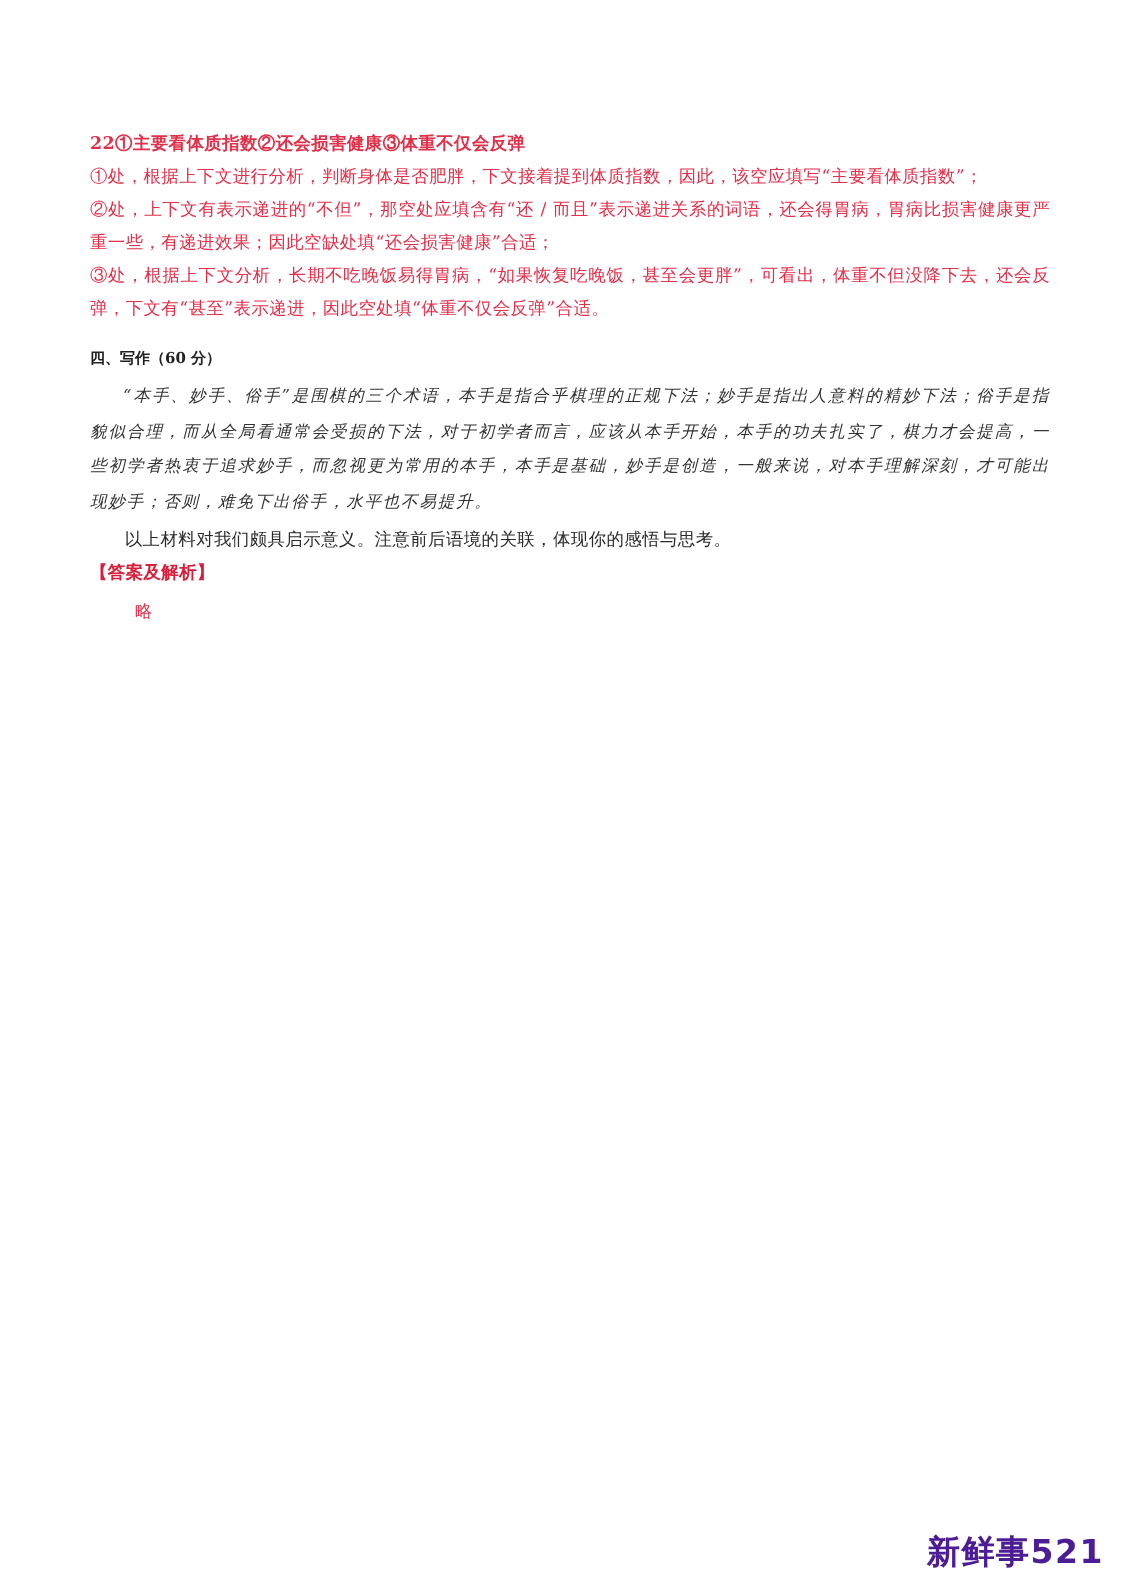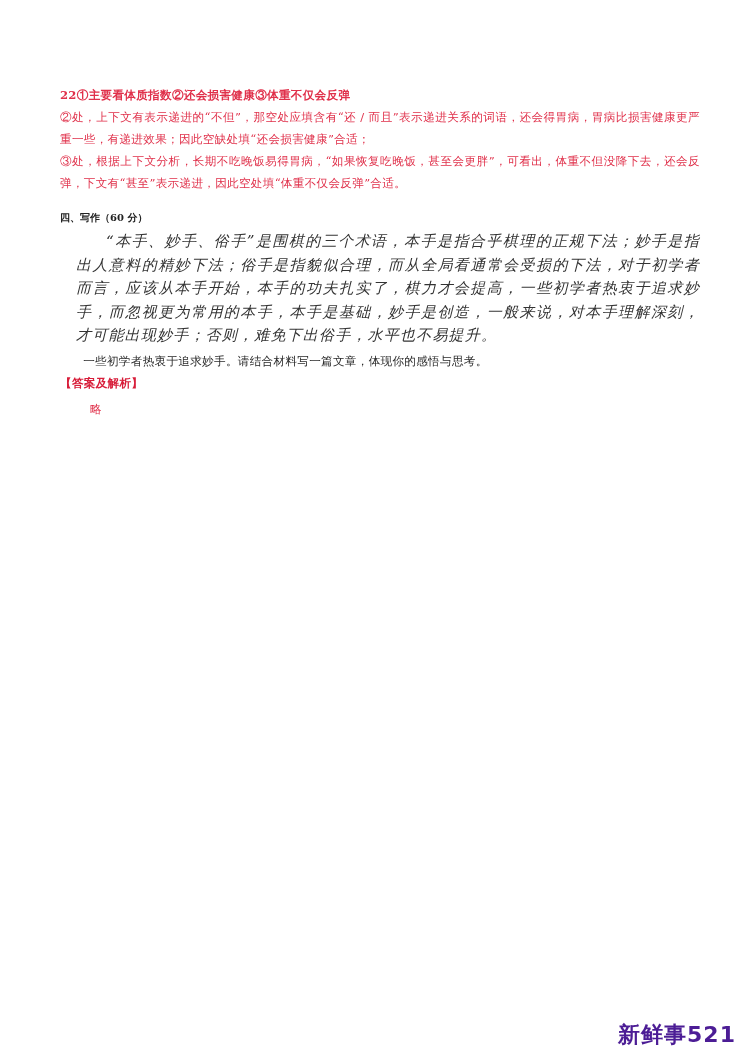--- a/index.html
+++ b/index.html
@@ -6,41 +6,42 @@
     body { width: 750px; height: 1060px; position: relative; overflow: hidden;
       font-family: "DejaVu Serif", "Liberation Serif", serif; }
     .page { position: absolute; left: 60px; top: 84px; width: 640px; }
     .red { color: #e0304a; }
     .dark { color: #2a2a2a; }
     .line { font-size: 11.6px; line-height: 22px; white-space: nowrap; letter-spacing: 0.3px; }
     .para { font-size: 11.6px; line-height: 22px; letter-spacing: 0.3px; text-align: justify; }
     .bold { font-weight: bold; }
     .tag { font-weight: bold; color: #d81e3a; }
     .heading { font-size: 10px; font-weight: bold; color: #222; line-height: 24px; margin-top: 12px; }
-    .material { font-size: 15px; line-height: 23.5px; color: #333; letter-spacing: 1.2px; font-style: italic; text-align: justify; margin-left: 16px; }
+    .material { font-size: 11px; line-height: 23.5px; color: #333; letter-spacing: 1.2px; font-style: italic; text-align: justify; }
     .indent { text-indent: 2em; }
     .ans-body { padding-left: 30px; }
     .watermark { position: absolute; right: 14px; bottom: 10px; font-size: 22px; color: #4c1d95;
       font-family: "DejaVu Sans", "Liberation Sans", sans-serif; letter-spacing: 1px; font-weight: bold; }
   </style>
 </head>
 <body>
 
 <div class="page">
 
   <div class="line red bold">22①主要看体质指数②还会损害健康③体重不仅会反弹</div>
 
 
+  <div class="para red">①处，根据上下文进行分析，判断身体是否肥胖，下文接着提到体质指数，因此，该空应填写“主要看体质指数”；</div>
   <div class="para red">②处，上下文有表示递进的“不但”，那空处应填含有“还 / 而且”表示递进关系的词语，还会得胃病，胃病比损害健康更严重一些，有递进效果；因此空缺处填“还会损害健康”合适；</div>
   <div class="para red">③处，根据上下文分析，长期不吃晚饭易得胃病，“如果恢复吃晚饭，甚至会更胖”，可看出，体重不但没降下去，还会反弹，下文有“甚至”表示递进，因此空处填“体重不仅会反弹”合适。</div>
 
   <div class="heading">四、写作（60 分）</div>
 
   <div class="material indent">“本手、妙手、俗手”是围棋的三个术语，本手是指合乎棋理的正规下法；妙手是指出人意料的精妙下法；俗手是指貌似合理，而从全局看通常会受损的下法，对于初学者而言，应该从本手开始，本手的功夫扎实了，棋力才会提高，一些初学者热衷于追求妙手，而忽视更为常用的本手，本手是基础，妙手是创造，一般来说，对本手理解深刻，才可能出现妙手；否则，难免下出俗手，水平也不易提升。</div>
 
-  <div class="para dark indent" style="margin-top:2px;">一些初学者热衷于追求妙手。请结合材料写一篇文章，体现你的感悟与思考。</div>
+  <div class="para dark indent" style="margin-top:2px;">以上材料对我们颇具启示意义。注意前后语境的关联，体现你的感悟与思考。</div>
 
   <div class="line tag">【答案及解析】</div>
   <div class="line red ans-body" style="margin-top:4px;">略</div>
 
 </div>
 
 <div class="watermark">新鲜事521</div>
 
 </body></html>

